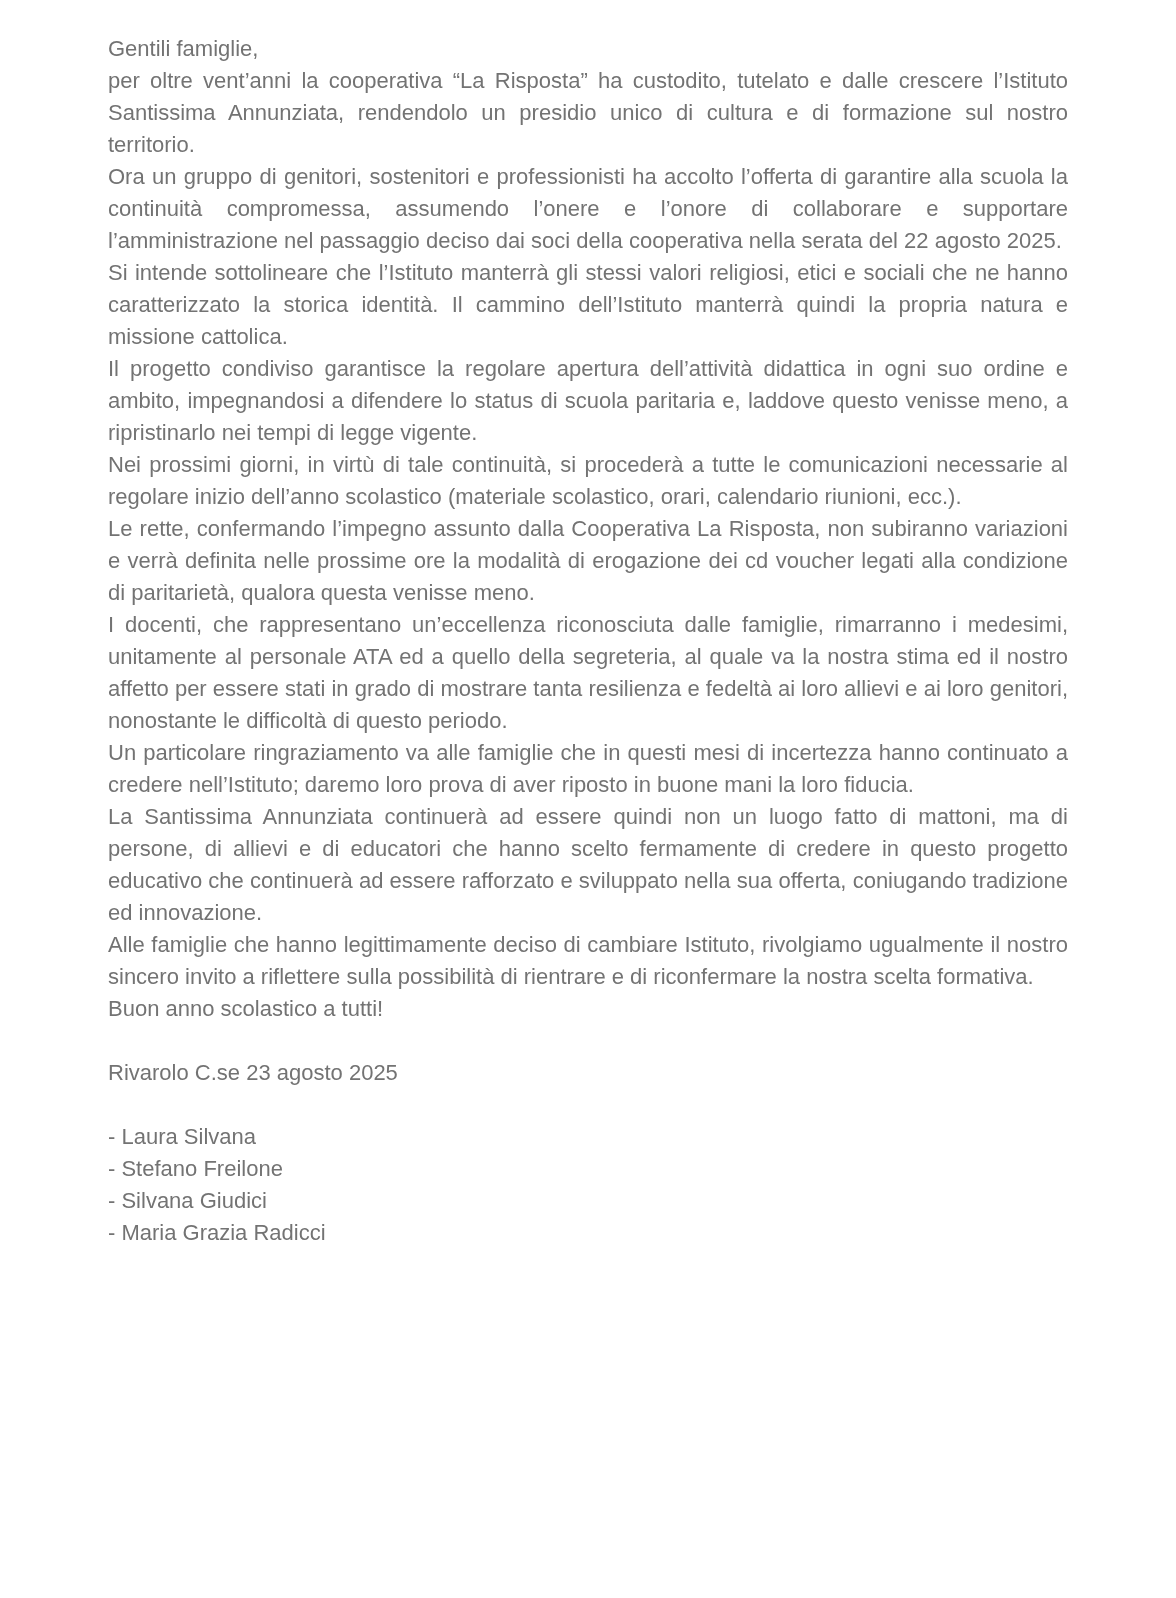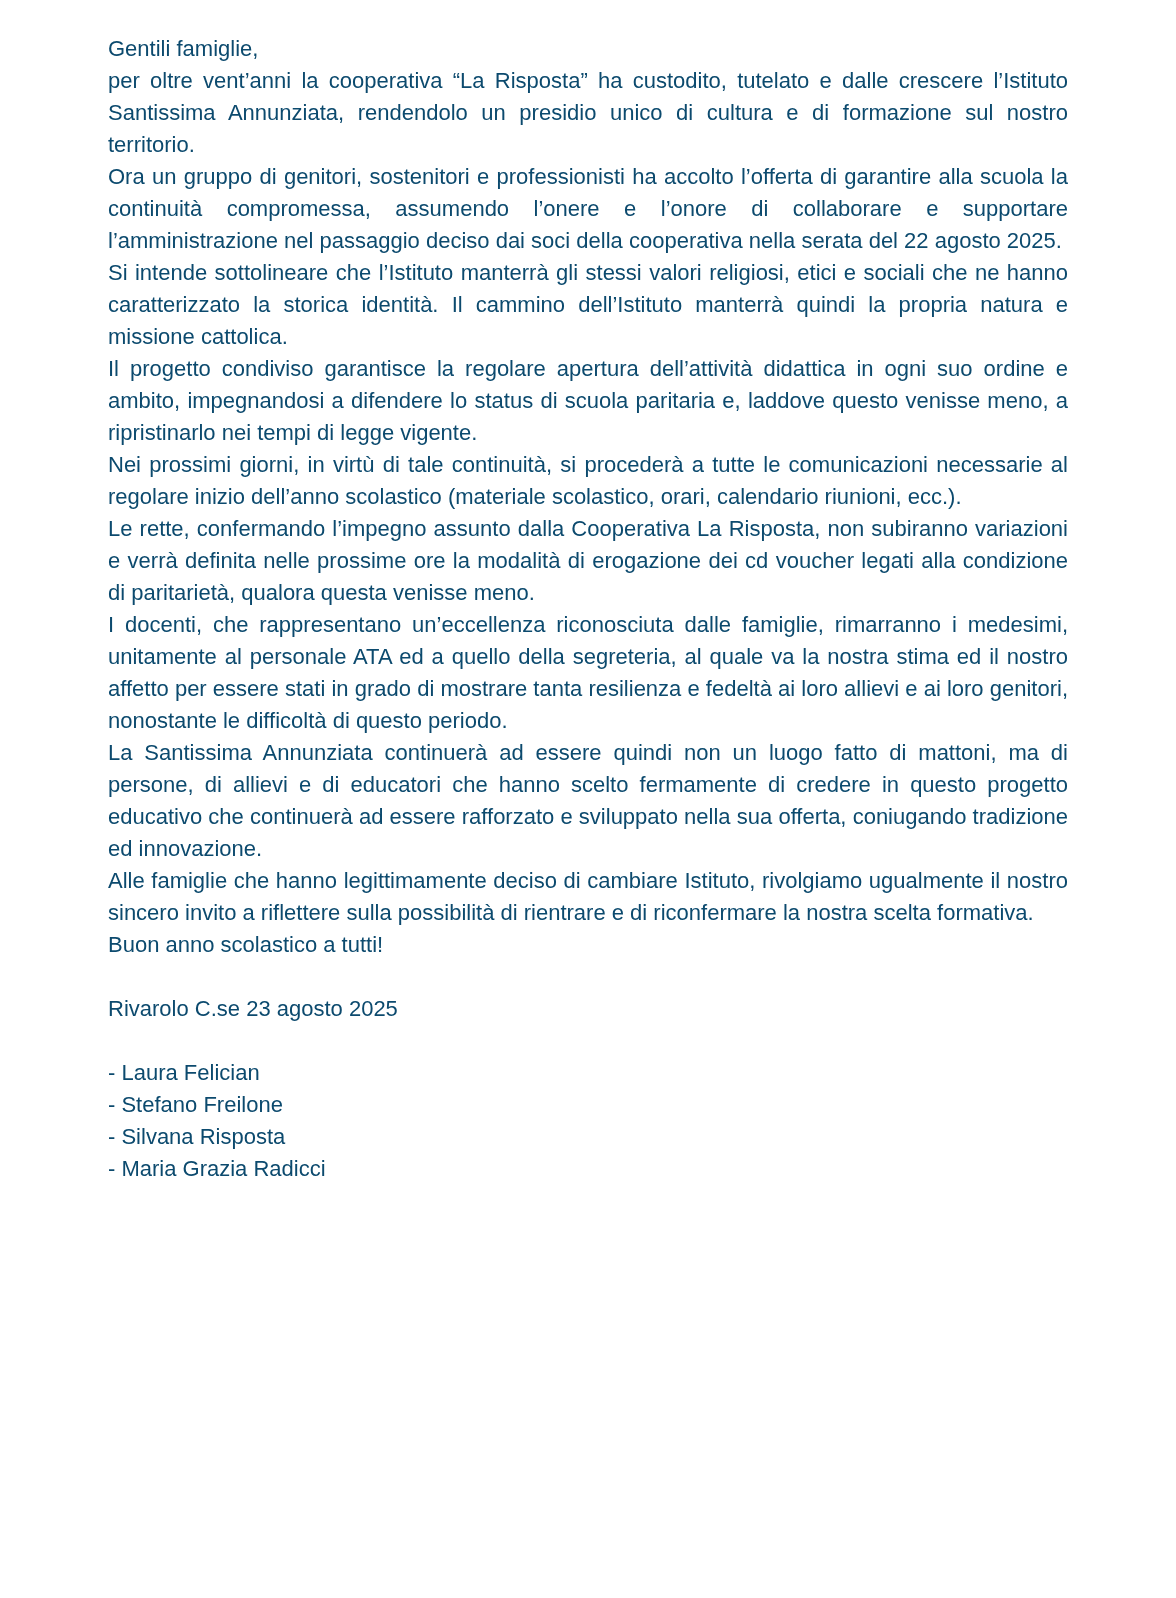--- a/index.html
+++ b/index.html
@@ -13,21 +13,21 @@
     overflow: hidden;
   }
   .page {
     box-sizing: border-box;
     width: 1176px;
     height: 1598px;
     padding: 33px 108px 0 108px;
     font-family: "Liberation Sans", sans-serif;
     font-size: 22px;
     line-height: 32px;
-    color: #0c4a6e;
+    color: #737373;
     -webkit-font-smoothing: antialiased;
   }
   .page p {
     margin: 0;
   }
   .para {
     text-align: justify;
     text-justify: inter-word;
   }
   .line {
@@ -44,29 +44,30 @@
 
   <p class="line">Gentili famiglie,</p>
 
   <p class="para">per oltre vent’anni la cooperativa “La Risposta” ha custodito, tutelato e dalle crescere l’Istituto Santissima Annunziata, rendendolo un presidio unico di cultura e di formazione sul nostro territorio.</p>
   <p class="para">Ora un gruppo di genitori, sostenitori e professionisti ha accolto l’offerta di garantire alla scuola la continuità compromessa, assumendo l’onere e l’onore di collaborare e supportare l’amministrazione nel passaggio deciso dai soci della cooperativa nella serata del 22 agosto 2025.</p>
   <p class="para">Si intende sottolineare che l’Istituto manterrà gli stessi valori religiosi, etici e sociali che ne hanno caratterizzato la storica identità. Il cammino dell’Istituto manterrà quindi la propria natura e missione cattolica.</p>
   <p class="para">Il progetto condiviso garantisce la regolare apertura dell’attività didattica in ogni suo ordine e ambito, impegnandosi a difendere lo status di scuola paritaria e, laddove questo venisse meno, a ripristinarlo nei tempi di legge vigente.</p>
   <p class="para">Nei prossimi giorni, in virtù di tale continuità, si procederà a tutte le comunicazioni necessarie al regolare inizio dell’anno scolastico (materiale scolastico, orari, calendario riunioni, ecc.).</p>
   <p class="para">Le rette, confermando l’impegno assunto dalla Cooperativa La Risposta, non subiranno variazioni e verrà definita nelle prossime ore la modalità di erogazione dei cd voucher legati alla condizione di paritarietà, qualora questa venisse meno.</p>
   <p class="para">I docenti, che rappresentano un’eccellenza riconosciuta dalle famiglie, rimarranno i medesimi, unitamente al personale ATA ed a quello della segreteria, al quale va la nostra stima ed il nostro affetto per essere stati in grado di mostrare tanta resilienza e fedeltà ai loro allievi e ai loro genitori, nonostante le difficoltà di questo periodo.</p>
+  <p class="para">Un particolare ringraziamento va alle famiglie che in questi mesi di incertezza hanno continuato a credere nell’Istituto; daremo loro prova di aver riposto in buone mani la loro fiducia.</p>
   <p class="para">La Santissima Annunziata continuerà ad essere quindi non un luogo fatto di mattoni, ma di persone, di allievi e di educatori che hanno scelto fermamente di credere in questo progetto educativo che continuerà ad essere rafforzato e sviluppato nella sua offerta, coniugando tradizione ed innovazione.</p>
   <p class="para">Alle famiglie che hanno legittimamente deciso di cambiare Istituto, rivolgiamo ugualmente il nostro sincero invito a riflettere sulla possibilità di rientrare e di riconfermare la nostra scelta formativa.</p>
 
   <p class="line">Buon anno scolastico a tutti!</p>
 
   <div class="blank-line"></div>
 
   <p class="line">Rivarolo C.se 23 agosto 2025</p>
 
   <div class="blank-line"></div>
 
-  <p class="line">- Laura Felician</p>
+  <p class="line">- Laura Silvana</p>
   <p class="line">- Stefano Freilone</p>
-  <p class="line">- Silvana Risposta</p>
+  <p class="line">- Silvana Giudici</p>
   <p class="line">- Maria Grazia Radicci</p>
 
 </div>
 
 </body></html>

